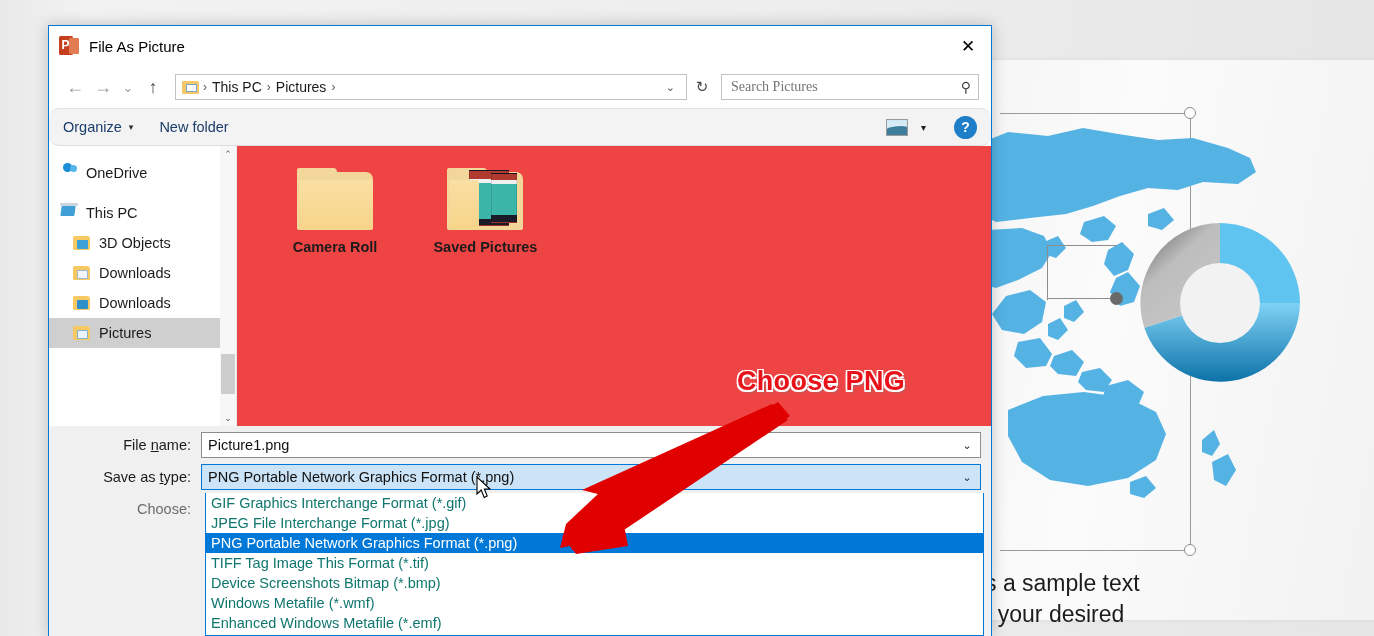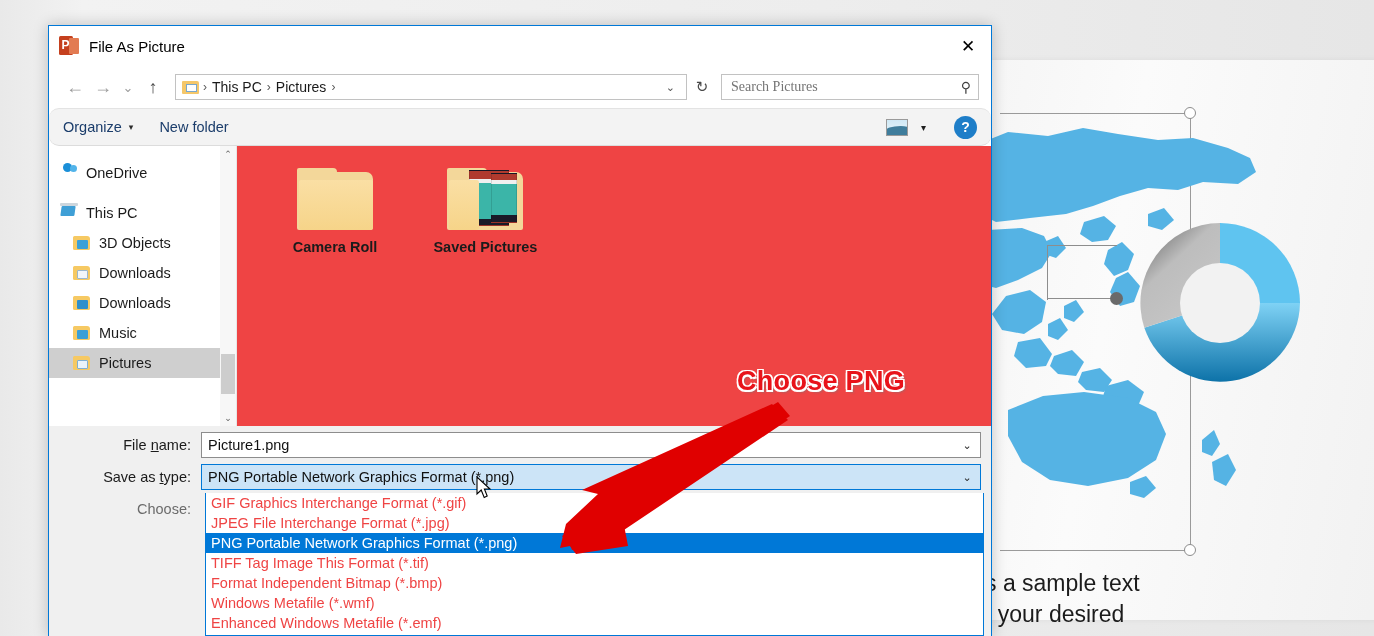--- a/index.html
+++ b/index.html
@@ -162,21 +162,21 @@
   .combo .combo-caret { margin-left:auto; width:26px; text-align:center; font-size:11px; color:#2b2b2b; cursor:pointer;}
   #savetype-combo { border:1.6px solid #0078d7; background:#cce4f7; }
   #authors-label { color:#6b6b6b; }
 
   
   #format-dropdown {
     position:absolute; left:205px; top:493px; width:779px; height:143px;
     background:#fff; border:1px solid #0078d7; border-top:0; z-index:50; overflow:hidden;
   }
   .dd-item {
-    height:20px; line-height:20px; padding-left:5px; font-size:14.5px; color:#ef4444;
+    height:20px; line-height:20px; padding-left:5px; font-size:14.5px; color:#0f766e;
     cursor:pointer; white-space:nowrap;
   }
   .dd-item.selected { background:#0078d7; color:#fff; }
 
   #mouse-cursor { position:absolute; left:476px; top:476px; width:18px; height:24px; z-index:70; }
 </style>
 </head>
 <body>
 
 <div id="ppt-background">
@@ -314,24 +314,20 @@
         <span>3D Objects</span>
       </div>
       <div class="nav-item indent">
         <span class="nav-ic"><span class="ic-fold"><span class="bk"></span><span class="ov" style="background:#f2f6fa;border:1px solid #9ab7cf;"></span></span></span>
         <span>Downloads</span>
       </div>
       <div class="nav-item indent">
         <span class="nav-ic"><span class="ic-fold"><span class="bk"></span><span class="ov" style="background:#2e8fcb;"></span></span></span>
         <span>Downloads</span>
       </div>
-      <div class="nav-item indent">
-        <span class="nav-ic"><span class="ic-fold"><span class="bk"></span><span class="ov" style="background:#3a9fd6;"></span></span></span>
-        <span>Music</span>
-      </div>
       <div class="nav-item indent selected">
         <span class="nav-ic"><span class="ic-fold"><span class="bk"></span><span class="ov" style="background:#eaf4fa;border:1px solid #7fb0d4;"></span></span></span>
         <span>Pictures</span>
       </div>
 
       <div id="nav-scrollbar">
         <div id="nav-scroll-up">⌃</div>
         <div id="nav-scroll-thumb"></div>
         <div id="nav-scroll-down">⌄</div>
       </div>
@@ -379,21 +375,21 @@
     </div>
 
   </div>
 </div>
 
 <div id="format-dropdown">
   <div class="dd-item">GIF Graphics Interchange Format (*.gif)</div>
   <div class="dd-item">JPEG File Interchange Format (*.jpg)</div>
   <div class="dd-item selected">PNG Portable Network Graphics Format (*.png)</div>
   <div class="dd-item">TIFF Tag Image This Format (*.tif)</div>
-  <div class="dd-item">Format Independent Bitmap (*.bmp)</div>
+  <div class="dd-item">Device Screenshots Bitmap (*.bmp)</div>
   <div class="dd-item">Windows Metafile (*.wmf)</div>
   <div class="dd-item">Enhanced Windows Metafile (*.emf)</div>
 </div>
 
 <div id="annotation-text">Choose PNG</div>
 <svg id="annotation-arrow" viewBox="0 0 280 160">
   <path d="M252 6 L268 22 L92 140 L112 112 L78 120 L60 146 L40 150 L46 126 L78 96 L62 92 Z" fill="#e00000" transform="translate(0,0)"></path>
   <path d="M258 4 L270 18 L76 148 L52 152 L46 132 L64 120 Z" fill="#e00000"></path>
   <path d="M100 106 L108 148 L56 156 L42 138 Z" fill="#e00000"></path>
 </svg>

